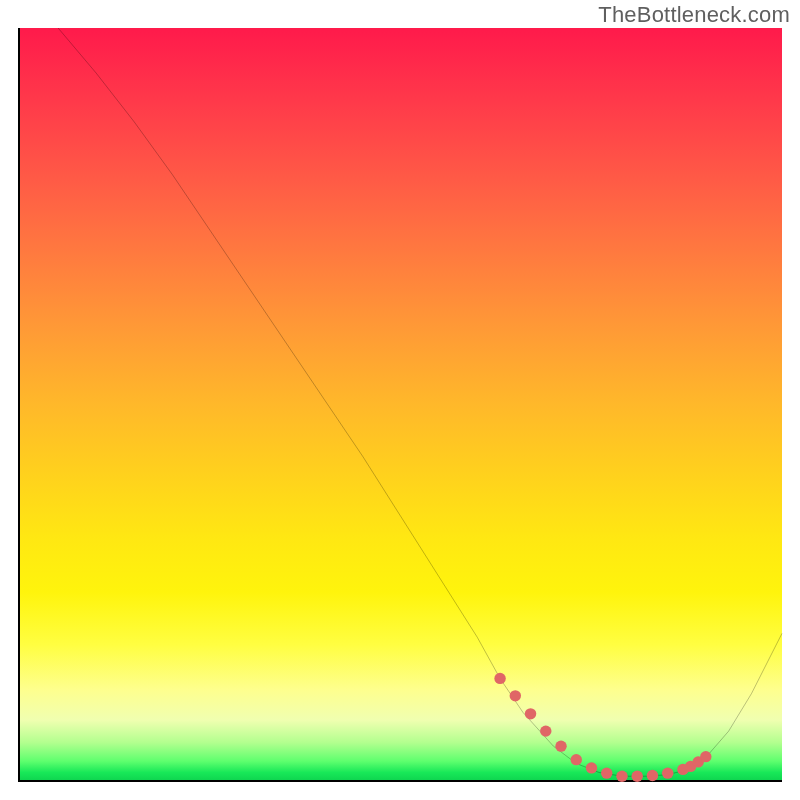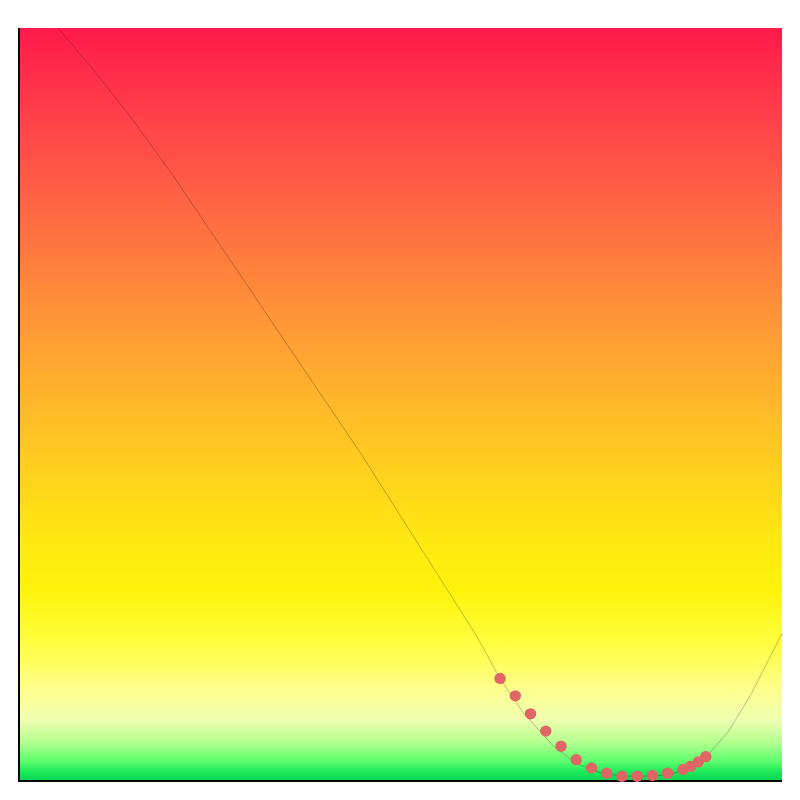--- a/index.html
+++ b/index.html
@@ -64,20 +64,21 @@
     inset: 0;
     width: 100%;
     height: 100%;
     overflow: visible;
   }
 </style>
 </head>
 <body>
 
 <div class="container">
+  <div class="watermark">TheBottleneck.com</div>
 
   <div class="plot-area">
     <div class="gradient"></div>
     <svg class="curve" viewBox="0 0 100 100" preserveAspectRatio="none">
       <path id="main-curve" fill="none" stroke="#000000" stroke-width="0.25" vector-effect="non-scaling-stroke" d="M5.00 0.00 L10.00 6.00 L15.00 12.50 L20.00 19.50 L25.00 27.00 L30.00 34.50 L35.00 42.00 L40.00 49.50 L45.00 57.00 L50.00 65.00 L55.00 73.00 L60.00 81.00 L63.00 86.50 L66.00 91.00 L70.00 95.50 L73.00 97.80 L76.00 99.00 L79.00 99.50 L82.00 99.50 L85.00 99.30 L88.00 98.50 L90.00 97.00 L93.00 93.50 L96.00 88.50 L100.00 80.50"></path>
       <g id="highlight-dots">
           <circle cx="63.00" cy="86.50" r="0.75" fill="#e06666"></circle>
           <circle cx="65.00" cy="88.80" r="0.75" fill="#e06666"></circle>
           <circle cx="67.00" cy="91.20" r="0.75" fill="#e06666"></circle>
           <circle cx="69.00" cy="93.50" r="0.75" fill="#e06666"></circle>

